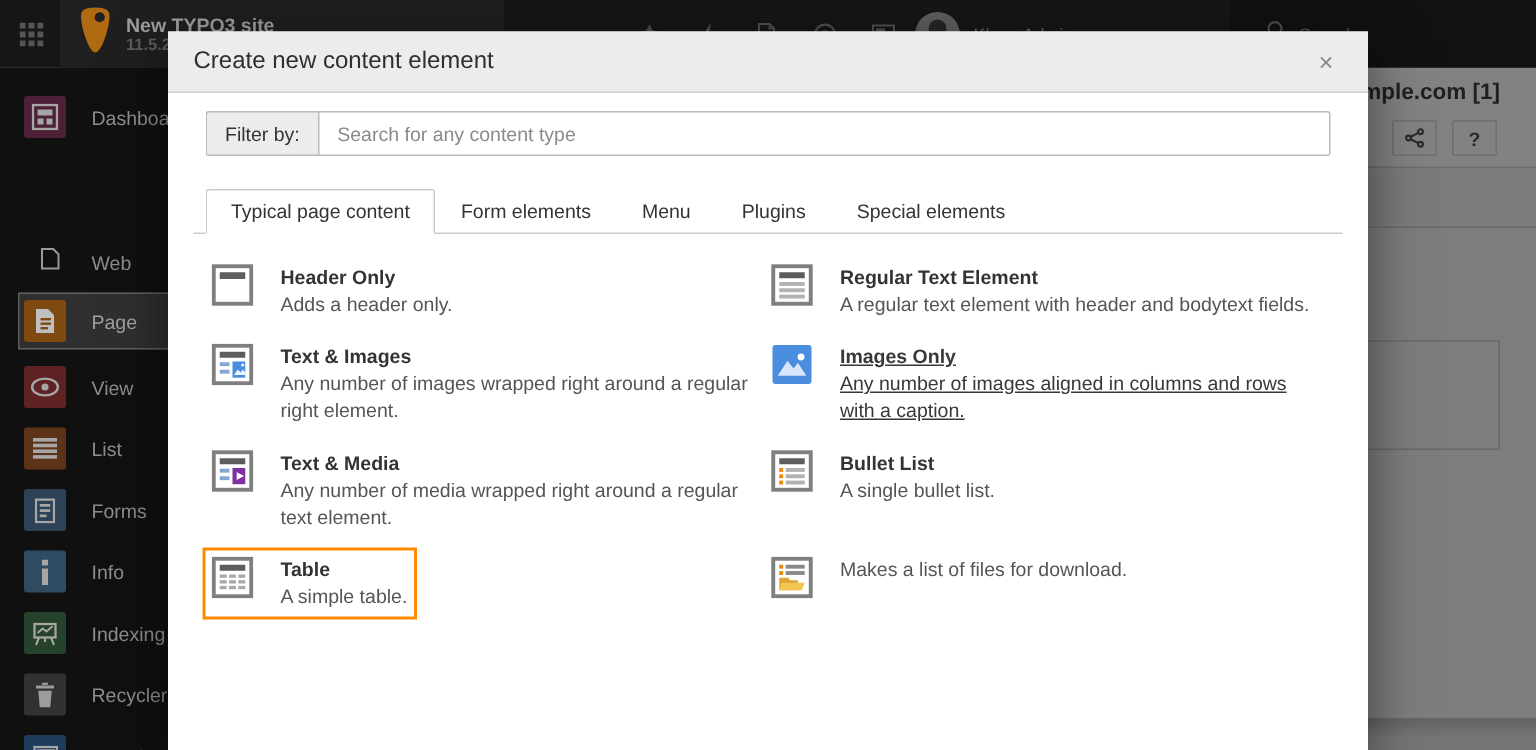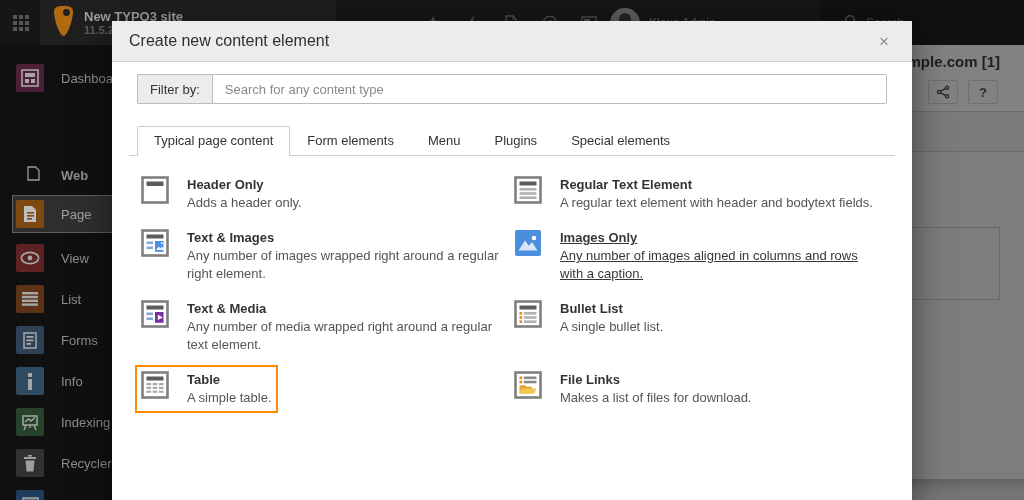--- a/index.html
+++ b/index.html
@@ -52,21 +52,21 @@
   
   .sidebar { position:absolute; left:0; top:45px; width:224px; bottom:0; background:#101010; }
   .sb-item { position:absolute; left:0; width:224px; height:42px; display:flex; align-items:center; }
   .sb-item .tile { position:absolute; left:16px; width:28px; height:28px; border-radius:2px;
                    display:flex; align-items:center; justify-content:center; }
   .sb-item .lbl { position:absolute; left:61px; font-size:13px; color:#8d8d8d; }
   .sb-item.active .hl { position:absolute; left:12px; top:2px; width:206px; height:38px;
                         background:#2f2f2f; border:1px solid #5f5f5f; }
   .sb-section { position:absolute; left:0; width:224px; height:30px; display:flex; align-items:center; }
   .sb-section .sic { position:absolute; left:27px; }
-  .sb-section .lbl { position:absolute; left:61px; font-size:13px; color:#8d8d8d;font-weight:bold; }
+  .sb-section .lbl { position:absolute; left:61px; font-size:13px; color:#8d8d8d; }
 
   
   .modal { position:absolute; left:112px; top:21px; width:800px; height:482px; background:#ffffff;
            box-shadow:0 8px 34px rgba(0,0,0,0.5); z-index:10; }
   .modal-header { height:41px; background:#ececec; border-bottom:1px solid #cfcfcf;
                   display:flex; align-items:center; padding:0 17px; }
   .modal-title { font-size:16px; color:#2f2f2f; flex:1; }
   .modal-close { font-size:17px; color:#8a8a8a; background:none; border:none; line-height:1; padding:2px 6px; }
   .modal-body { padding:12px 25px 0 25px; }
   .filter-group { display:flex; height:30px; }
@@ -454,21 +454,20 @@
                 <rect x="1.5" y="1.5" width="25" height="25" fill="#fff" stroke="#7f7f7f" stroke-width="2.6"></rect>
                 <rect x="5.5" y="5.5" width="2.6" height="2.6" fill="#e8890c"></rect>
                 <rect x="9.8" y="5.5" width="12.7" height="2.6" fill="#8a8a8a"></rect>
                 <rect x="5.5" y="9.7" width="2.6" height="2.6" fill="#e8890c"></rect>
                 <rect x="9.8" y="9.7" width="12.7" height="2.6" fill="#8a8a8a"></rect>
                 <path d="M5.5 14.2 h6 l1.2 1.6 h5.3 v6.7 h-12.5 Z" fill="#dfa636"></path>
                 <path d="M7 17.5 h15.5 l-2 5 H5.5 Z" fill="#f2c653"></path>
               </svg>
           </span>
           <span class="ce-text">
-            <div class="ce-title">File Links</div>
             <div class="ce-desc">Makes a list of files for download.</div>
           </span>
         </div>
 
       </div>
     </div>
   </div>
 
 </div>
 

